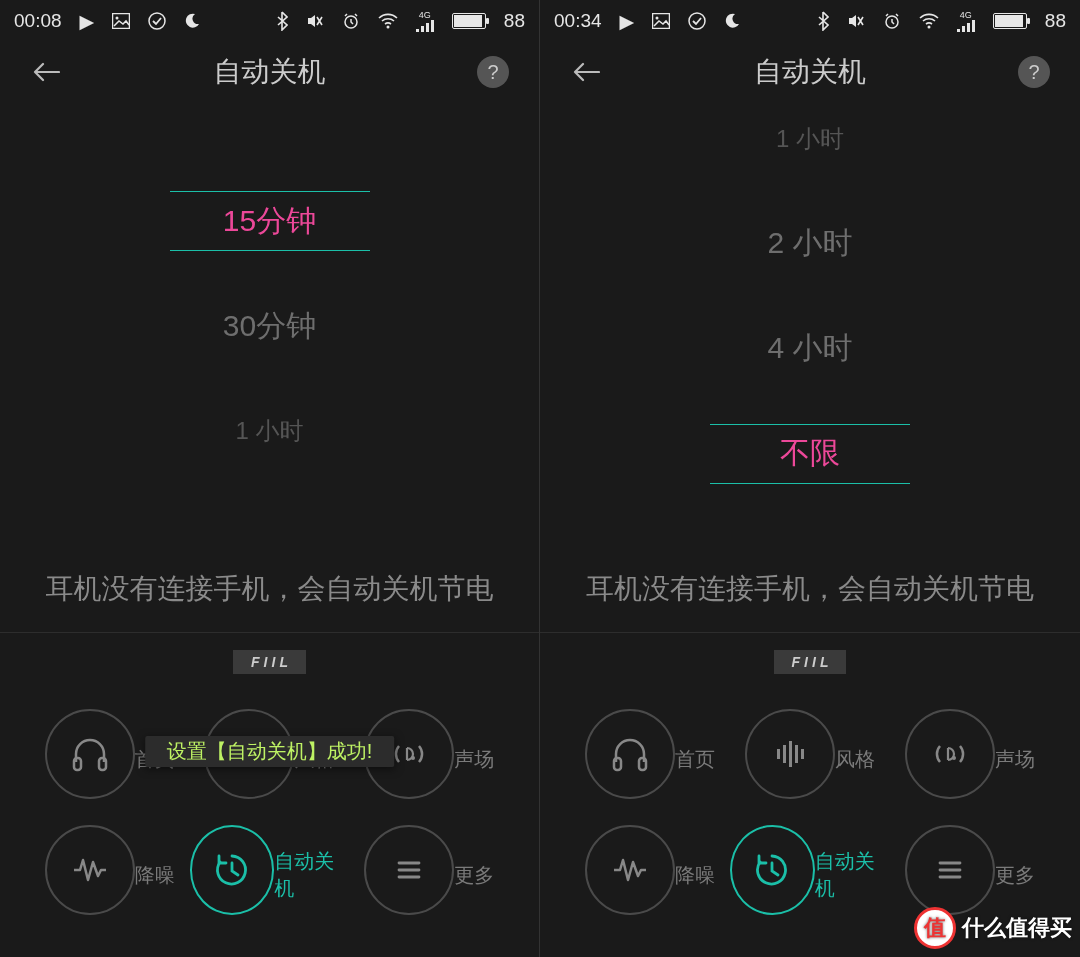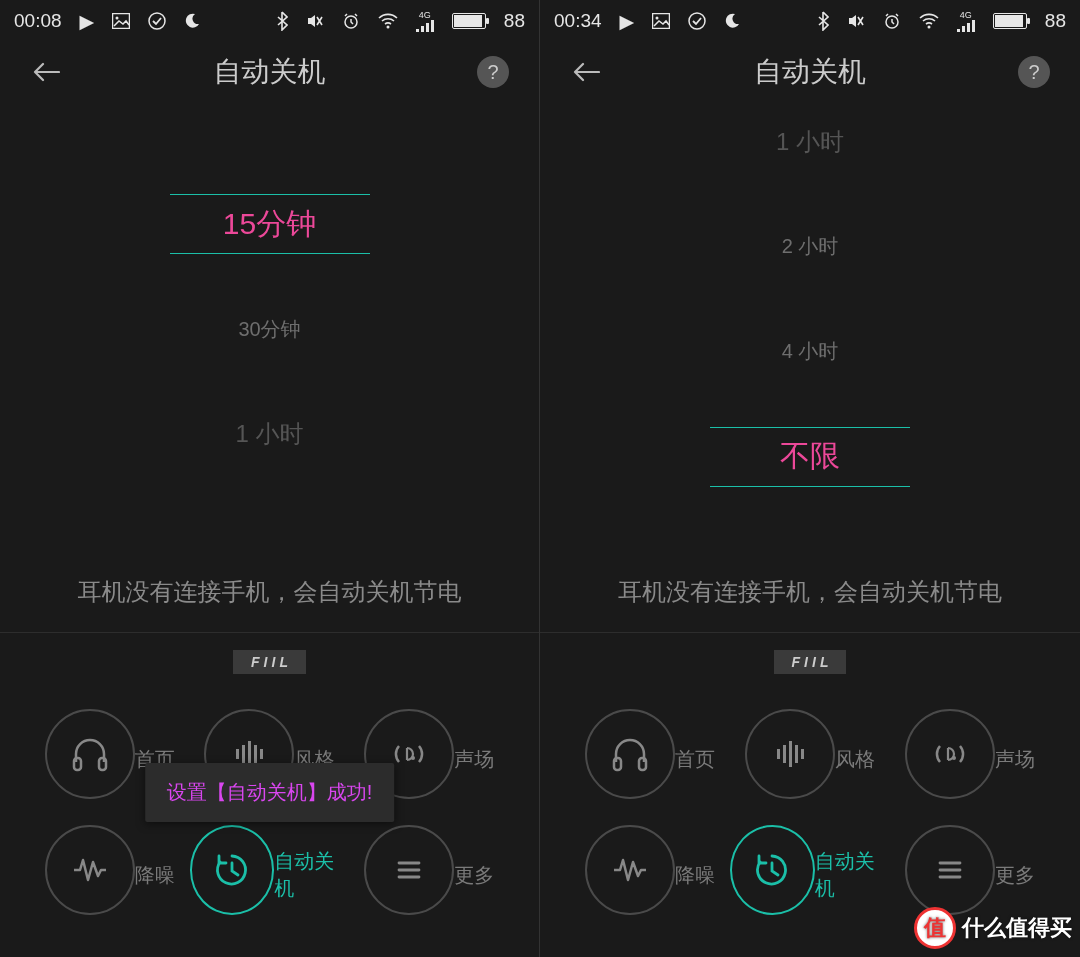--- a/index.html
+++ b/index.html
@@ -81,35 +81,35 @@
   .picker {
     width: 200px;
     display:flex;
     flex-direction:column;
     align-items:center;
     gap:45px;
   }
   .picker-row {
     height: 60px;
     display:flex; align-items:center; justify-content:center;
-    font-size: 20px;
+    font-size: 30px;
     color: #6e6e6e;
     width:100%;
   }
   .picker-row.faded2 { color:#555; font-size:24px; }
   .picker-row.selected {
     font-size: 30px;
     color: #ec4899;
     border-top: 1.5px solid #1bbfa8;
     border-bottom: 1.5px solid #1bbfa8;
   }
   .hint {
     text-align:center;
     color:#8a8a8a;
-    font-size: 24px;
+    font-size: 28px;
     padding: 20px 0 24px;
   }
   .divider { height:1px; background:#2d2d2d; width:100%; }
 
   
   .brand-bar {
     height: 58px;
     display:flex; align-items:center; justify-content:center;font-style:italic;
   }
   .brand-chip {
@@ -141,25 +141,25 @@
     margin-bottom:10px;
   }
   .circle.active { border-color: #1bbfa8; color:#1bbfa8; }
   .cell-label { font-size:20px; color:#7a7a7a; }
   .cell-label.active { color:#1bbfa8; }
 
   
   .toast {
     position:absolute;
     left:50%; transform:translateX(-50%);
-    top: 763px;
+    top: 736px;
     background:#2c2c2c;
-    color:#d946ef;
+    color:#bef264;
     font-size:20px;
-    padding: 16px 22px;
+    padding: 2px 22px;
     border-radius:2px;
     white-space:nowrap;
     box-shadow: 0 2px 8px rgba(0,0,0,.5);
     z-index: 5;
   }
 
   
   .watermark {
     position:absolute;
     right: 8px; bottom: 8px;

